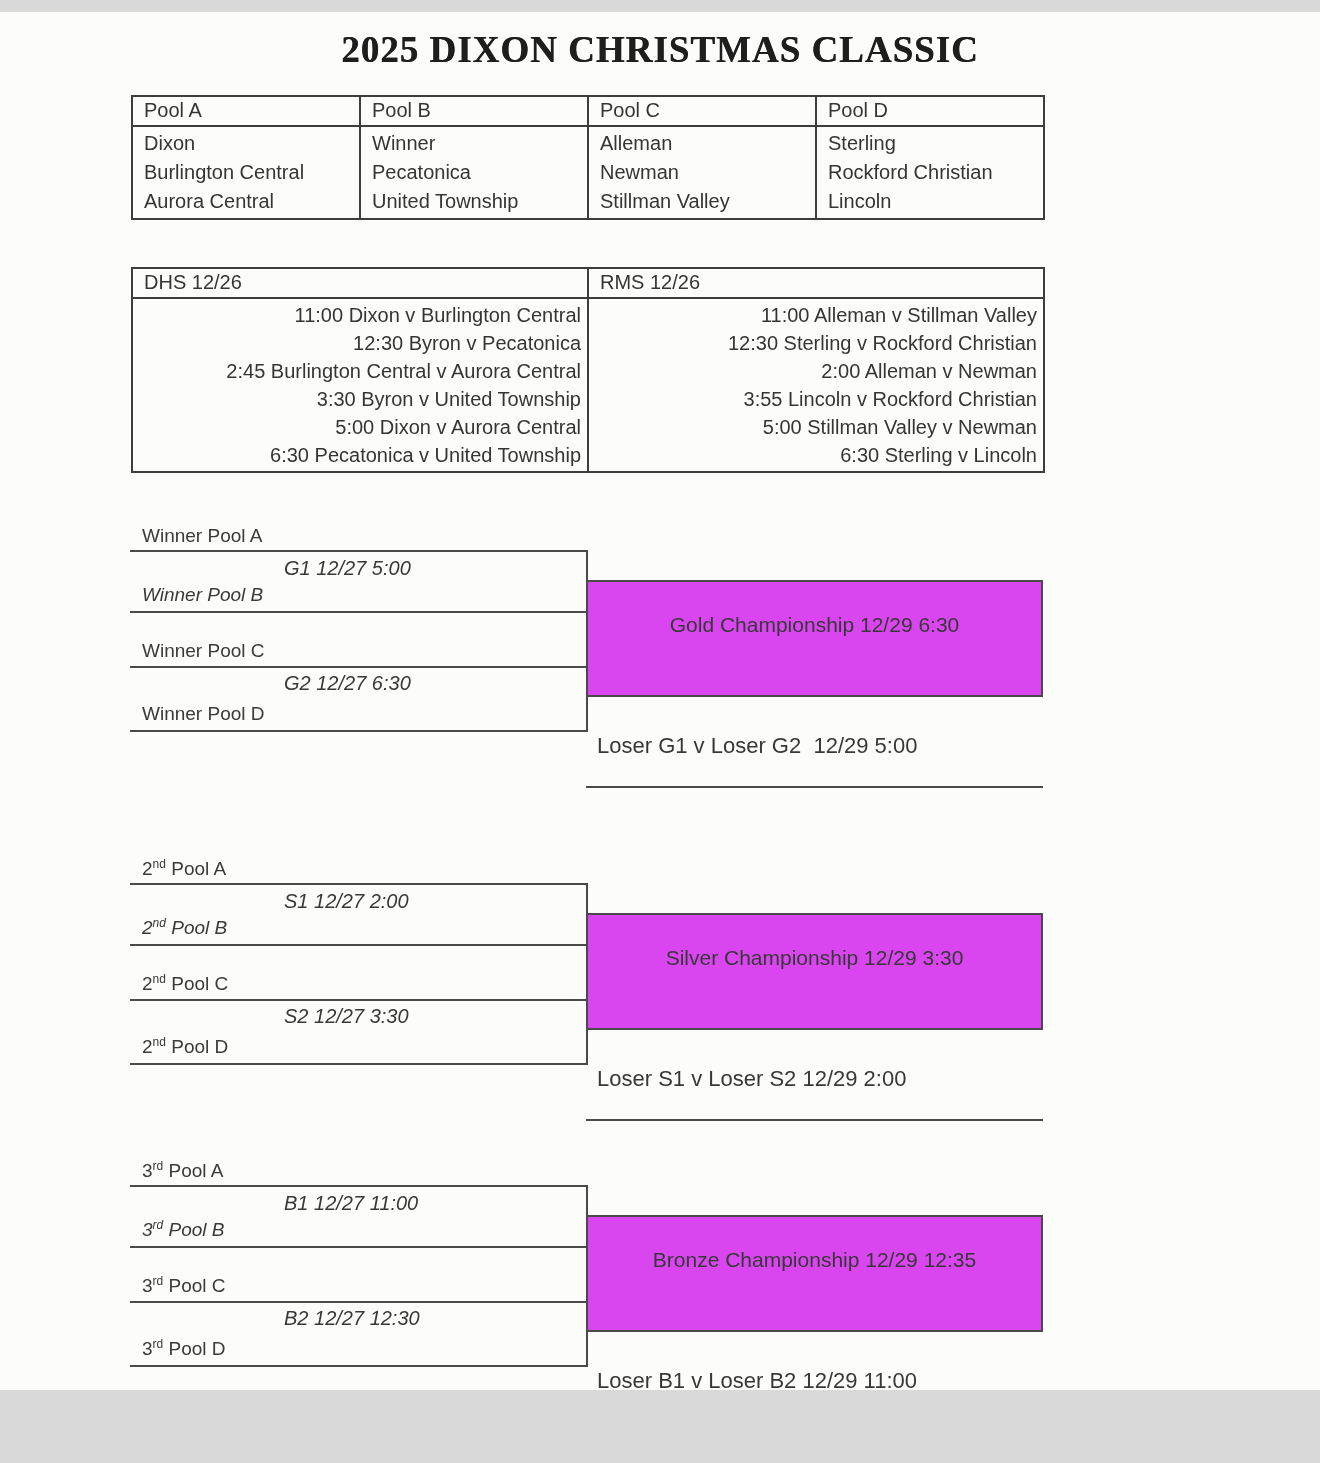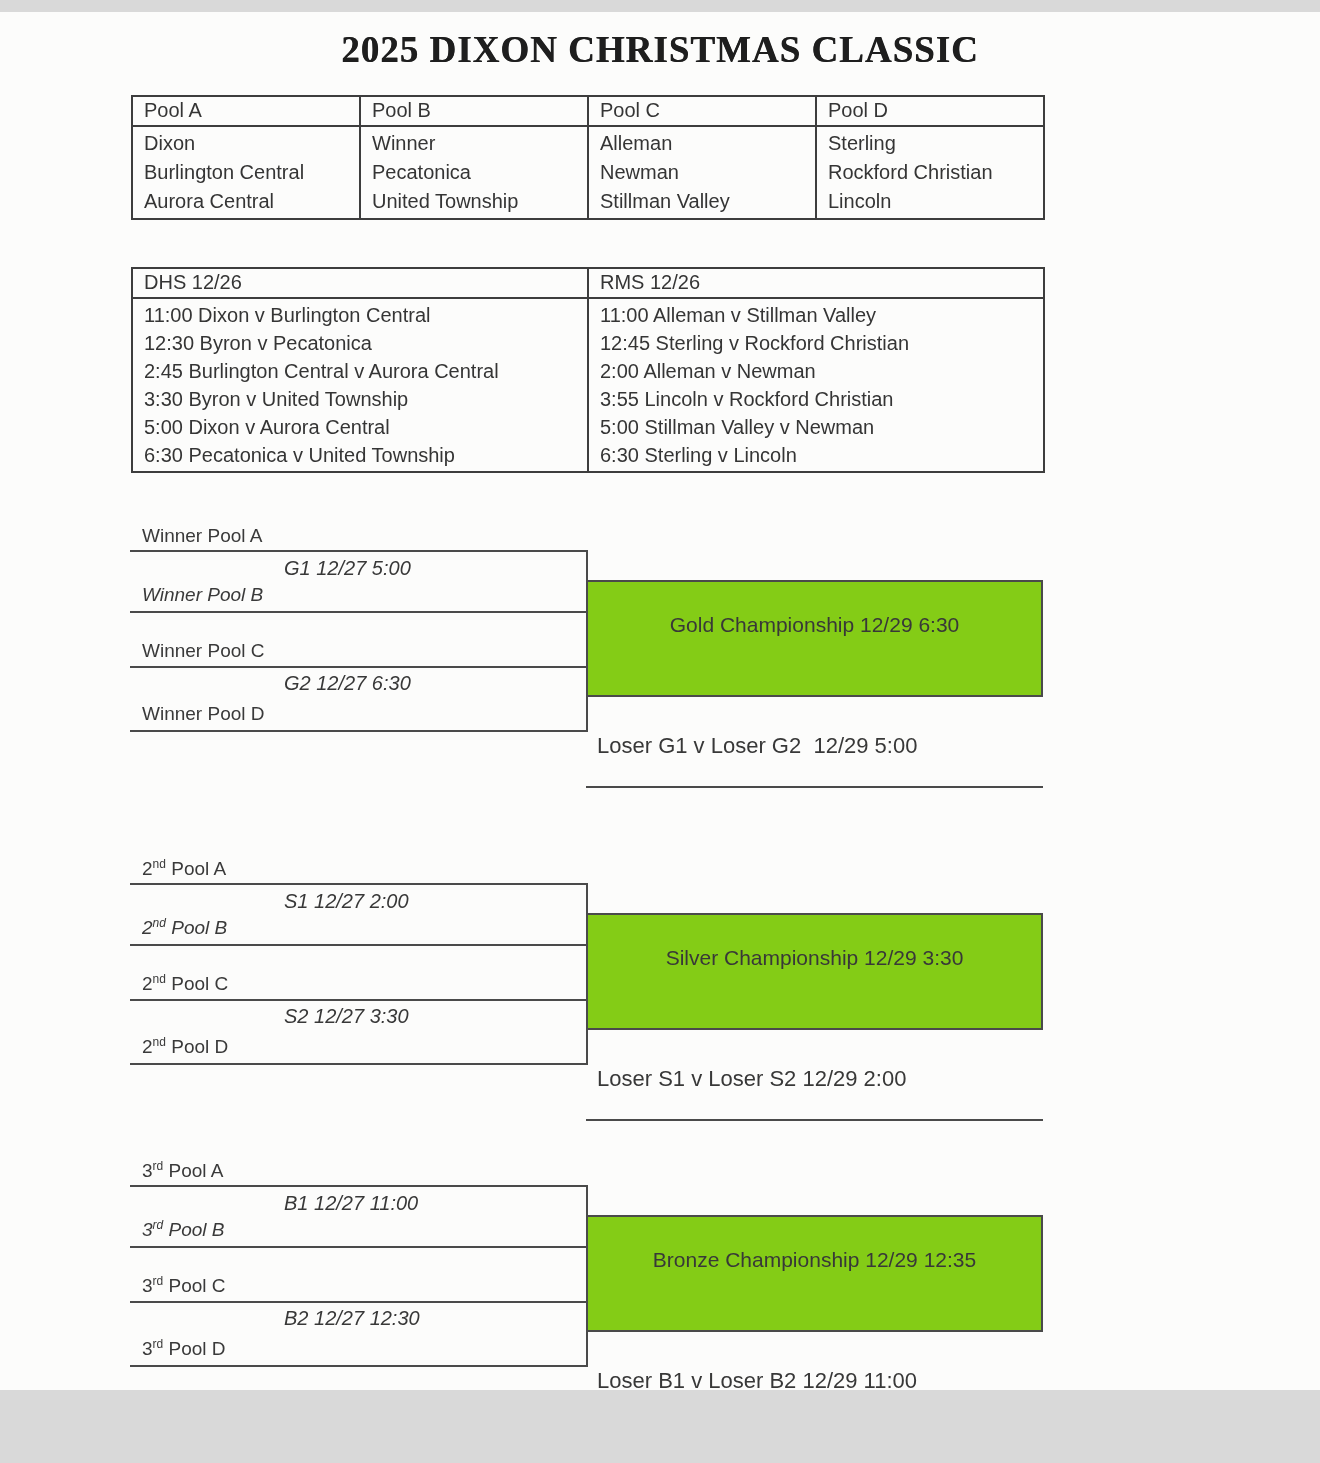--- a/index.html
+++ b/index.html
@@ -40,21 +40,21 @@
     padding: 2px 6px 2px 11px;
     font-size: 20px;
     font-weight: normal;
     color: #353535;
   }
   table.pools { top: 83px; }
   table.pools th { height: 24px; }
   table.pools td div { line-height: 29px; white-space: nowrap; }
   table.schedule { top: 255px; }
   table.schedule th { height: 24px; }
-  table.schedule td div { line-height: 28px; white-space: nowrap; }
+  table.schedule td div { line-height: 28px; white-space: nowrap; text-align: right; }
 
   .bracket { position: absolute; left: 0; width: 1320px; height: 295px; }
   .slot { position: absolute; left: 142px; font-size: 19px; color: #3a3a3a; white-space: nowrap; }
   .slot sup { font-size: 12px; line-height: 0; }
   .slot-a { top: 0; }
   .slot-b { top: 59px; font-style: italic; }
   .slot-c { top: 115px; }
   .slot-d { top: 178px; }
   .game { position: absolute; left: 284px; font-size: 20px; color: #383838; white-space: nowrap; font-style: italic; }
   .game-1 { top: 32px; }
@@ -63,21 +63,21 @@
   .line-a { top: 25px; }
   .line-b { top: 86px; }
   .line-c { top: 141px; }
   .line-d { top: 205px; }
   .vline { position: absolute; left: 586px; top: 25px; width: 0; height: 182px; border-left: 2px solid #4a4a4a; }
   .champ-box {
     position: absolute;
     left: 586px; top: 55px;
     width: 453px; height: 113px;
     border: 2px solid #4a4a4a;
-    background: #84cc16;
+    background: #d946ef;
   }
   .champ-text { margin-top: 31px; text-align: center; font-size: 21px; color: #383838; white-space: nowrap; }
   .consolation { position: absolute; left: 597px; top: 208px; font-size: 22px; color: #383838; white-space: pre-wrap; }
   .line-bottom { position: absolute; left: 586px; top: 261px; width: 457px; height: 0; border-top: 2px solid #4a4a4a; }
 
   .bracket-gold   { top: 513px; }
   .bracket-silver { top: 846px; padding-left: 16px; }
   .bracket-bronze { top: 1148px; }
 </style>
 </head>
@@ -134,21 +134,21 @@
         <td>
           <div>11:00 Dixon v Burlington Central</div>
           <div>12:30 Byron v Pecatonica</div>
           <div>2:45 Burlington Central v Aurora Central</div>
           <div>3:30 Byron v United Township</div>
           <div>5:00 Dixon v Aurora Central</div>
           <div>6:30 Pecatonica v United Township</div>
         </td>
         <td>
           <div>11:00 Alleman v Stillman Valley</div>
-          <div>12:45 Sterling v Rockford Christian</div>
+          <div>12:30 Sterling v Rockford Christian</div>
           <div>2:00 Alleman v Newman</div>
           <div>3:55 Lincoln v Rockford Christian</div>
           <div>5:00 Stillman Valley v Newman</div>
           <div>6:30 Sterling v Lincoln</div>
         </td>
       </tr>
     </tbody>
   </table>
 
   <div class="bracket bracket-gold">

